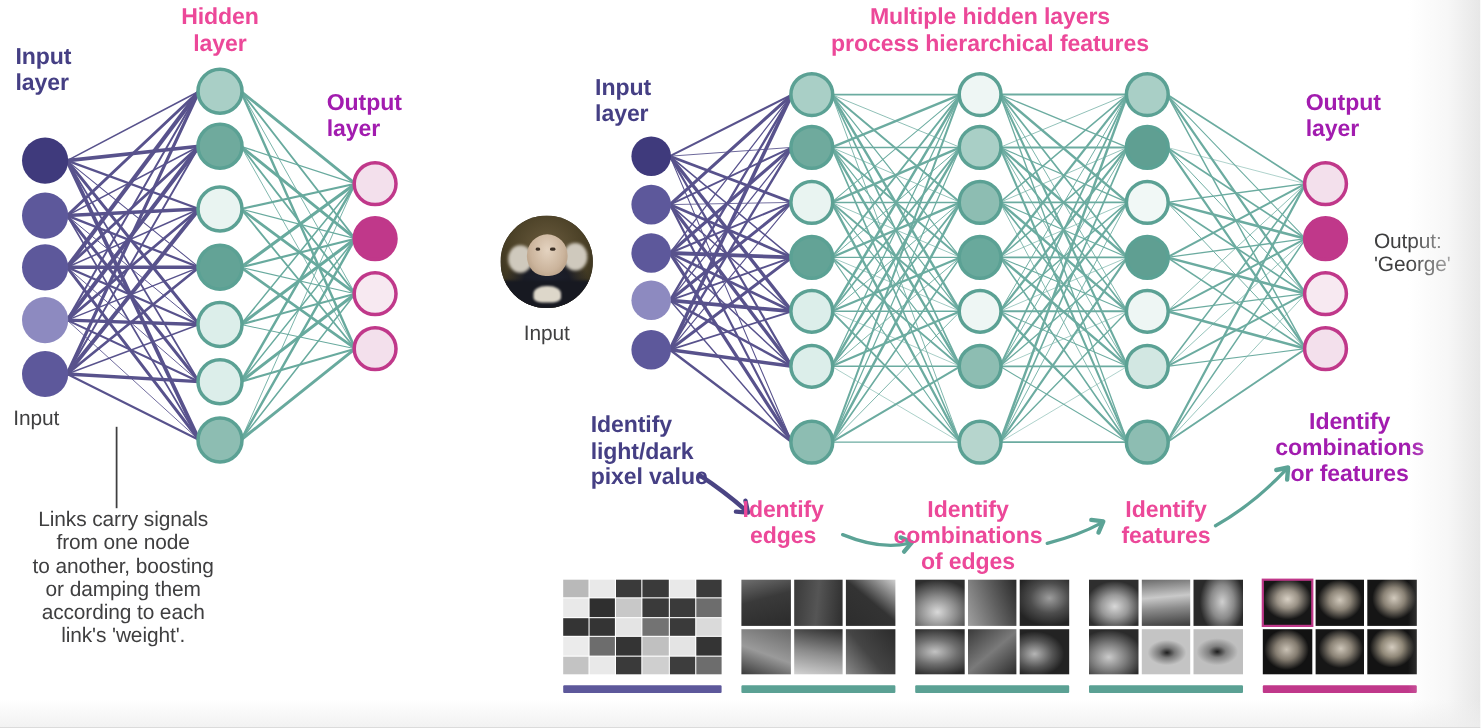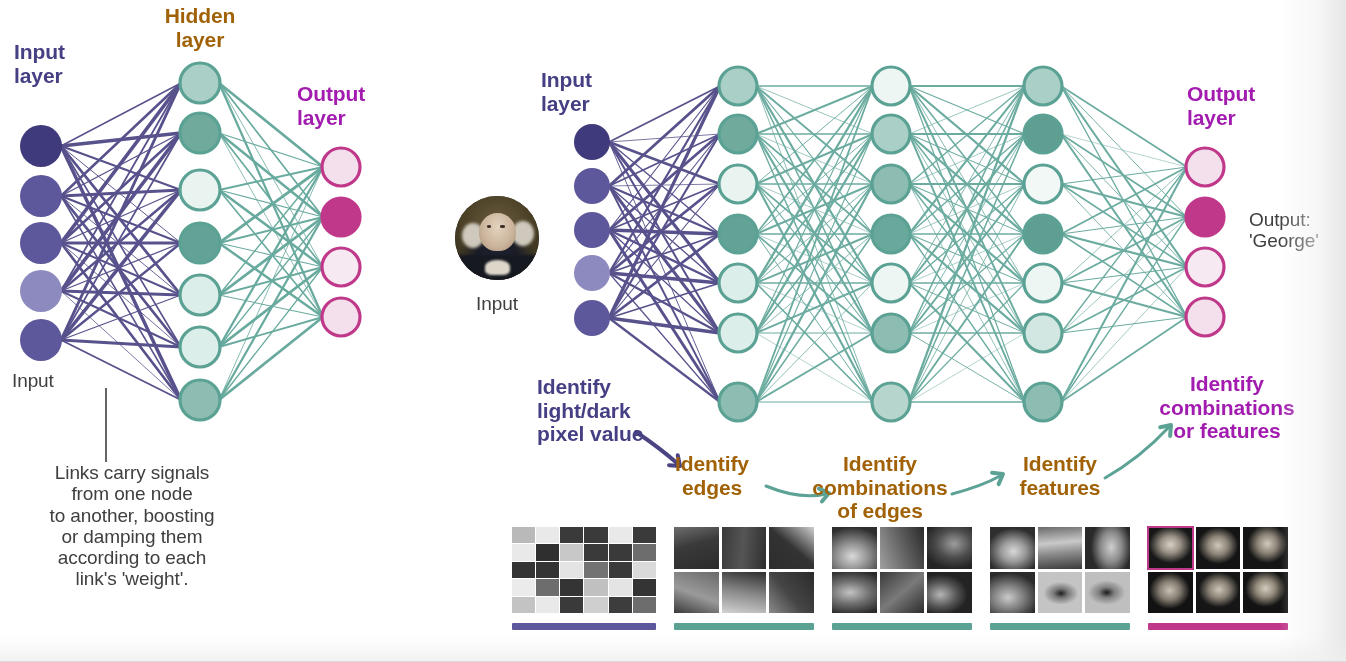--- a/index.html
+++ b/index.html
@@ -48,21 +48,21 @@
 
   
   .lbl {
     position: absolute;
     white-space: pre;
     line-height: 1.12;
     letter-spacing: -0.1px;
   }
   .lbl-bold { font-weight: bold; }
   .t-purple { color: #453f84; }
-  .t-teal   { color: #a16207; }
+  .t-teal   { color: #ec4899; }
   .t-pink   { color: #a21caf; }
   .t-grey   { color: #3f3f40; }
 
   .size-lg { font-size: 21px; }
   .size-md { font-size: 19px; }
 
   .center { text-align: center; }
 
   
   .portrait {
@@ -456,27 +456,29 @@
 layer</div>
 
   <div class="lbl lbl-bold t-teal size-lg center" style="left:140px; top:4px; width:120px;">Hidden
 layer</div>
 
   <div class="lbl lbl-bold t-pink size-lg" style="left:297px; top:82px;">Output
 layer</div>
 
   <div class="lbl t-grey size-md" style="left:12px; top:370px;">Input</div>
 
-  <div class="lbl t-grey size-md center" style="left:0px; top:462px; width:224px;margin-left:20px;">Links carry signals
+  <div class="lbl t-grey size-md center" style="left:0px; top:462px; width:224px;">Links carry signals
 from one node
 to another, boosting
 or damping them
 according to each
 link's 'weight'.</div>
 
+  <div class="lbl lbl-bold t-teal size-lg center" style="left:700px; top:4px; width:400px;">Multiple hidden layers
+process hierarchical features</div>
 
   <div class="lbl lbl-bold t-purple size-lg" style="left:541px; top:68px;">Input
 layer</div>
 
   <div class="lbl lbl-bold t-pink size-lg" style="left:1187px; top:82px;">Output
 layer</div>
 
   <div class="portrait" style="left:455px; top:196px; width:84px; height:84px;">
     <div class="pbg"></div>
     <div class="coat"></div>

